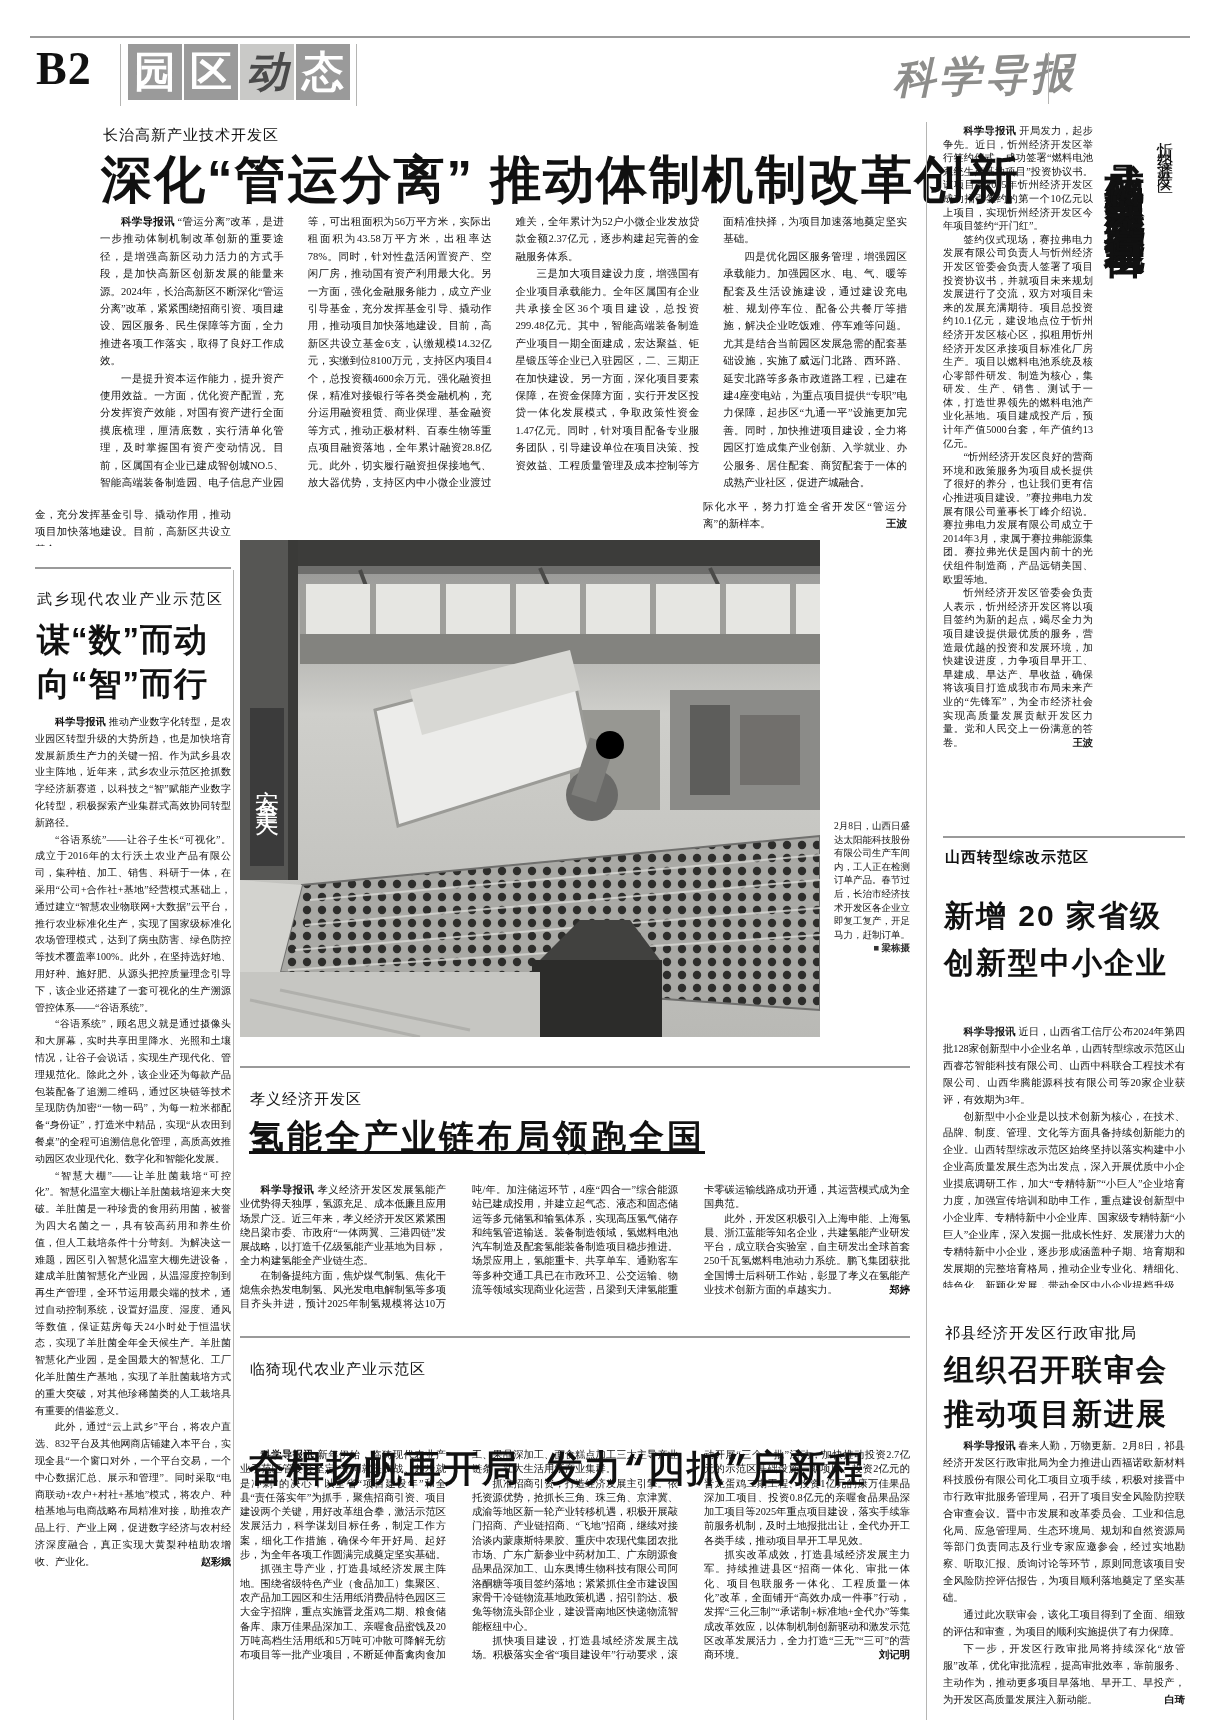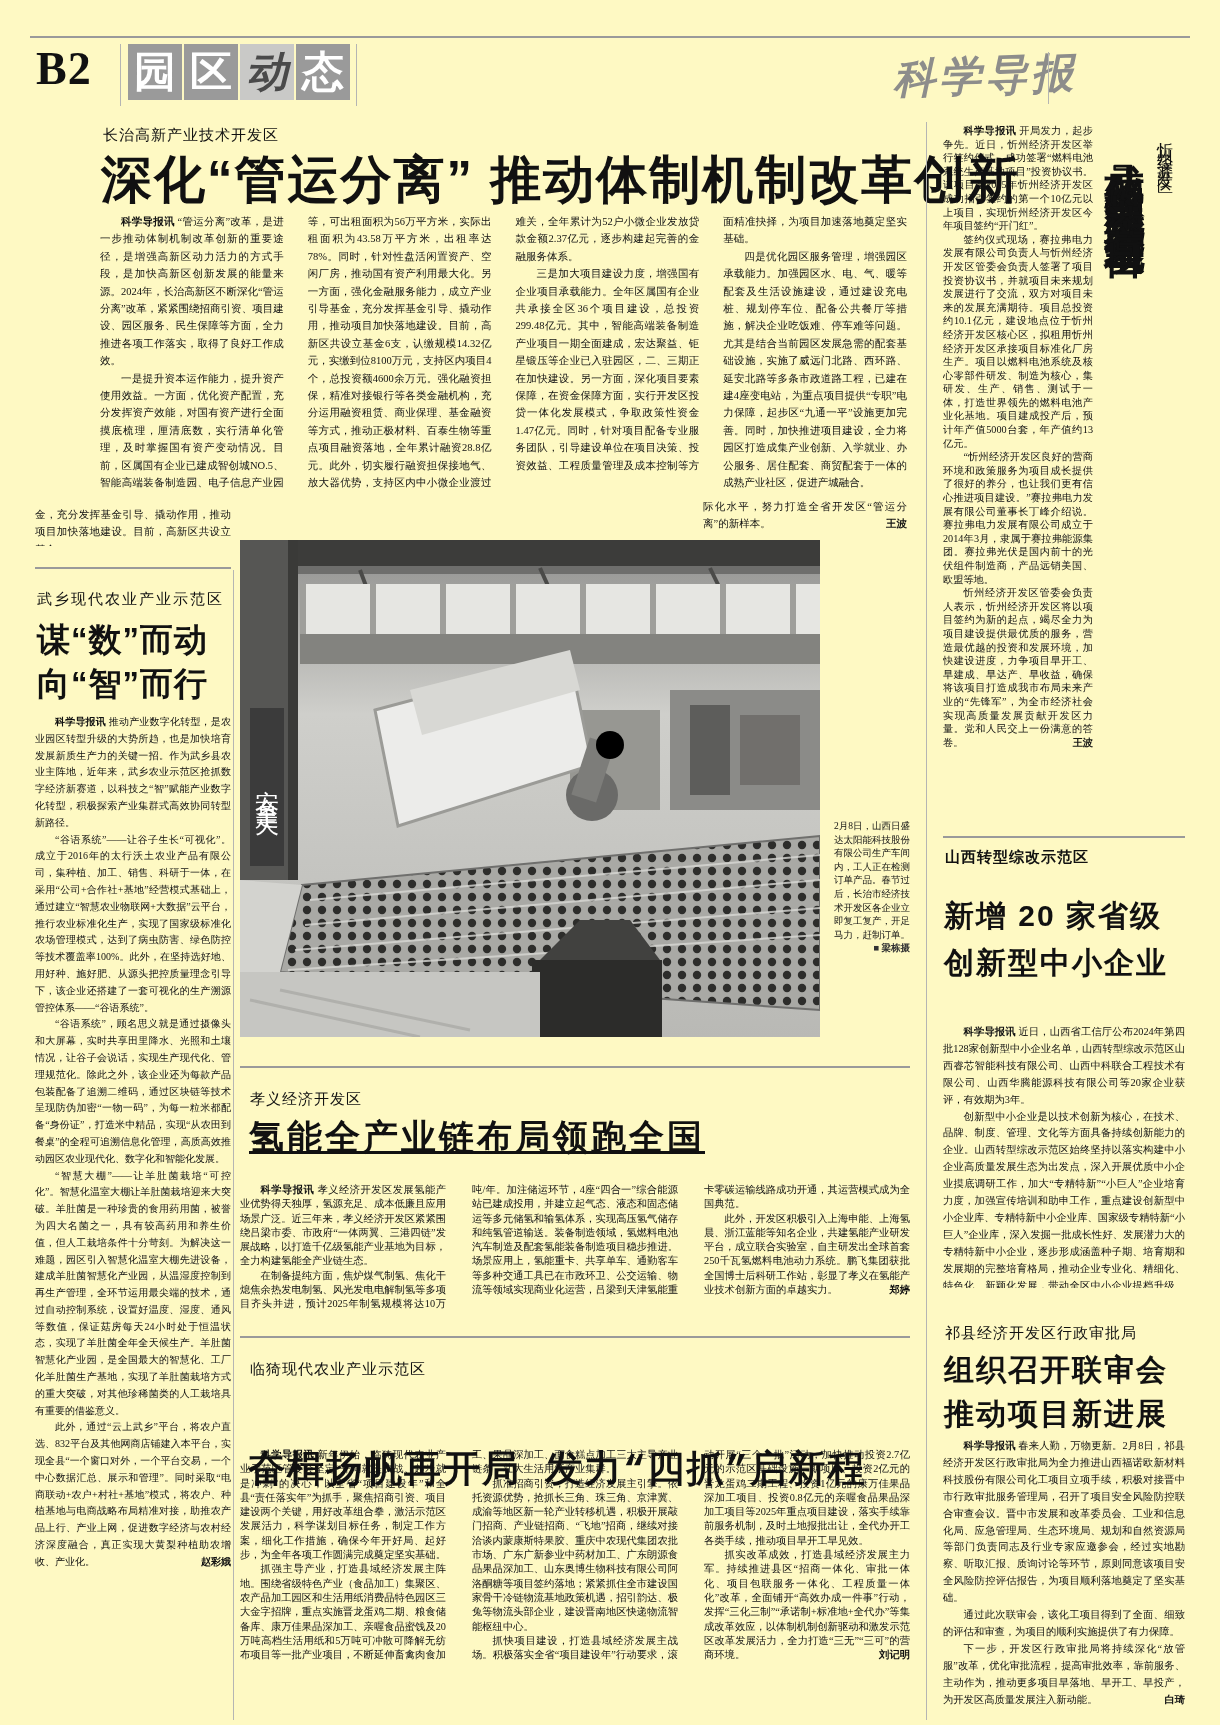--- a/index.html
+++ b/index.html
@@ -1,16 +1,16 @@
 <!DOCTYPE html>
 <html><head>
 <meta charset="utf-8">
 <style>
   html,body{margin:0;padding:0;background:#e8e8e4;}
-  .page{position:relative;width:1220px;height:1725px;background:#fef9c3;color:#111;
+  .page{position:relative;width:1220px;height:1725px;background:#ffffff;color:#111;
         font-family:"Liberation Serif", serif;overflow:hidden;}
   .abs{position:absolute;}
   .hrule{position:absolute;background:#9a9a9a;height:2px;}
   .vrule{position:absolute;background:#b5b5b3;width:1px;}
 
   
   .edition{font-family:"Liberation Serif",serif;font-weight:bold;font-size:46px;letter-spacing:1px;}
   .secbox{width:54px;height:56px;background:#9a9a9a;color:#fff;display:inline-flex;
           align-items:center;justify-content:center;font-size:42px;font-weight:bold;
           font-family:"Liberation Sans",sans-serif;margin-right:2px;}

